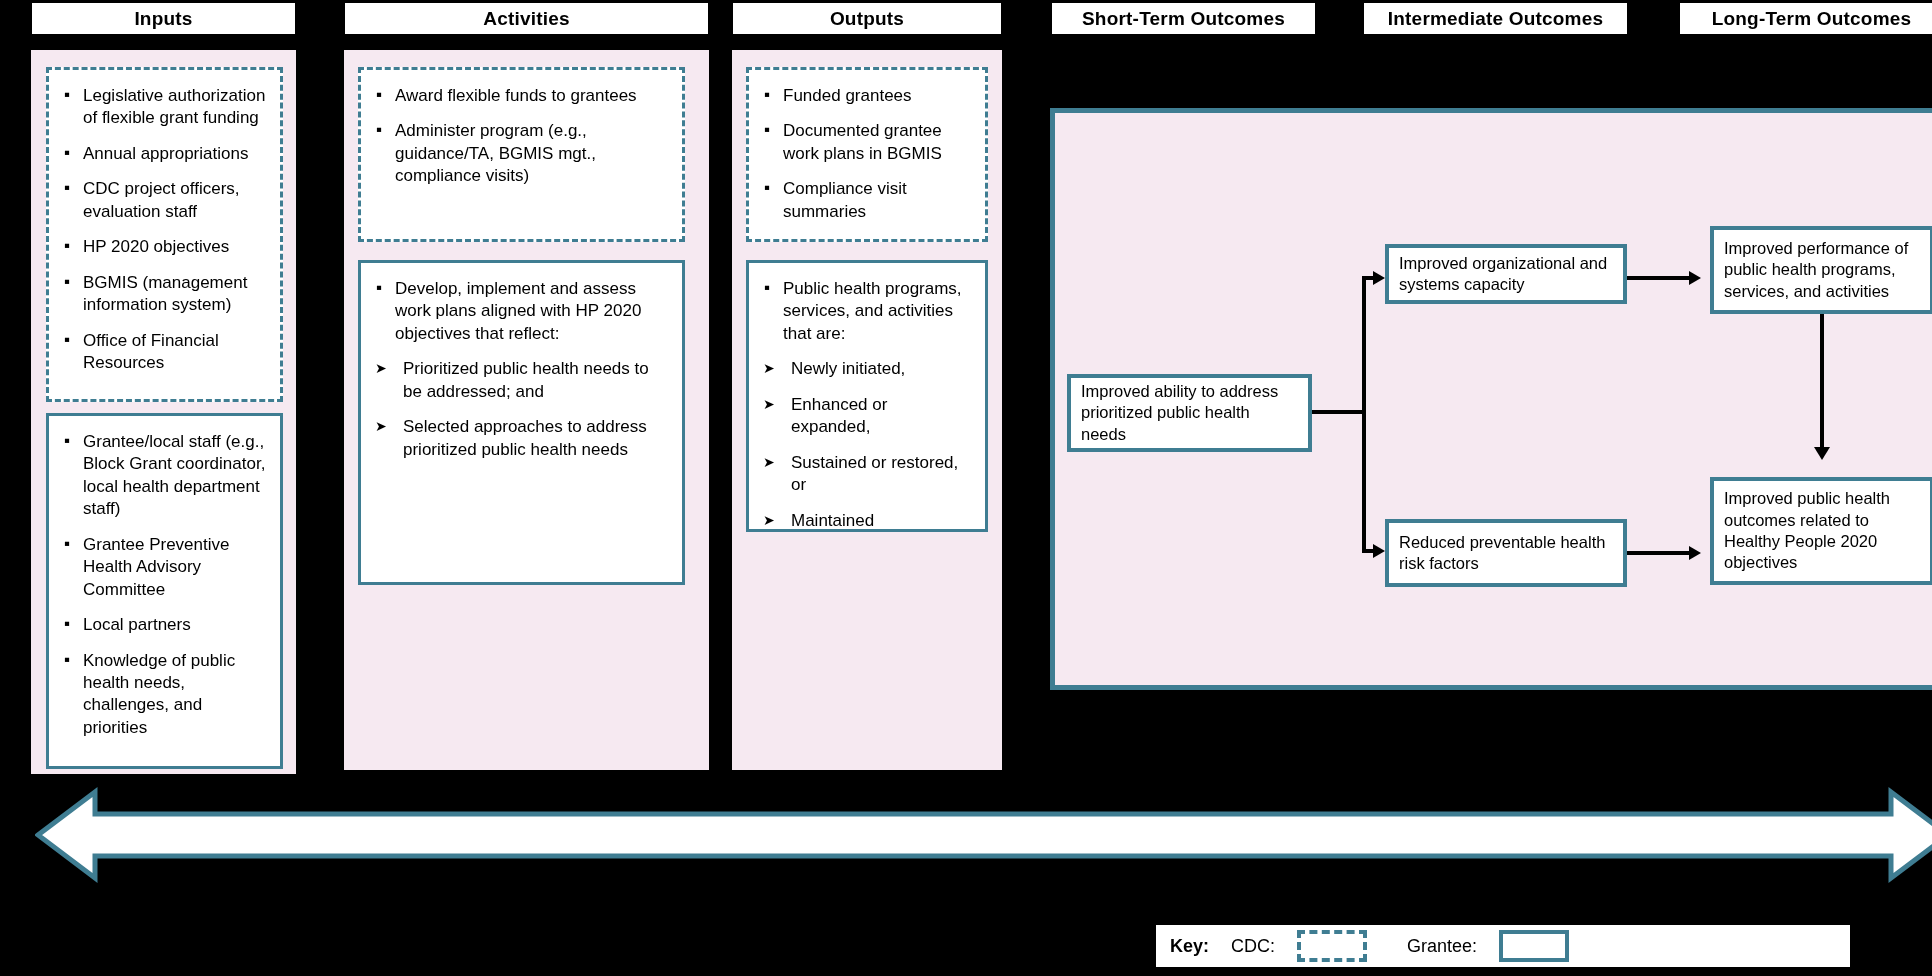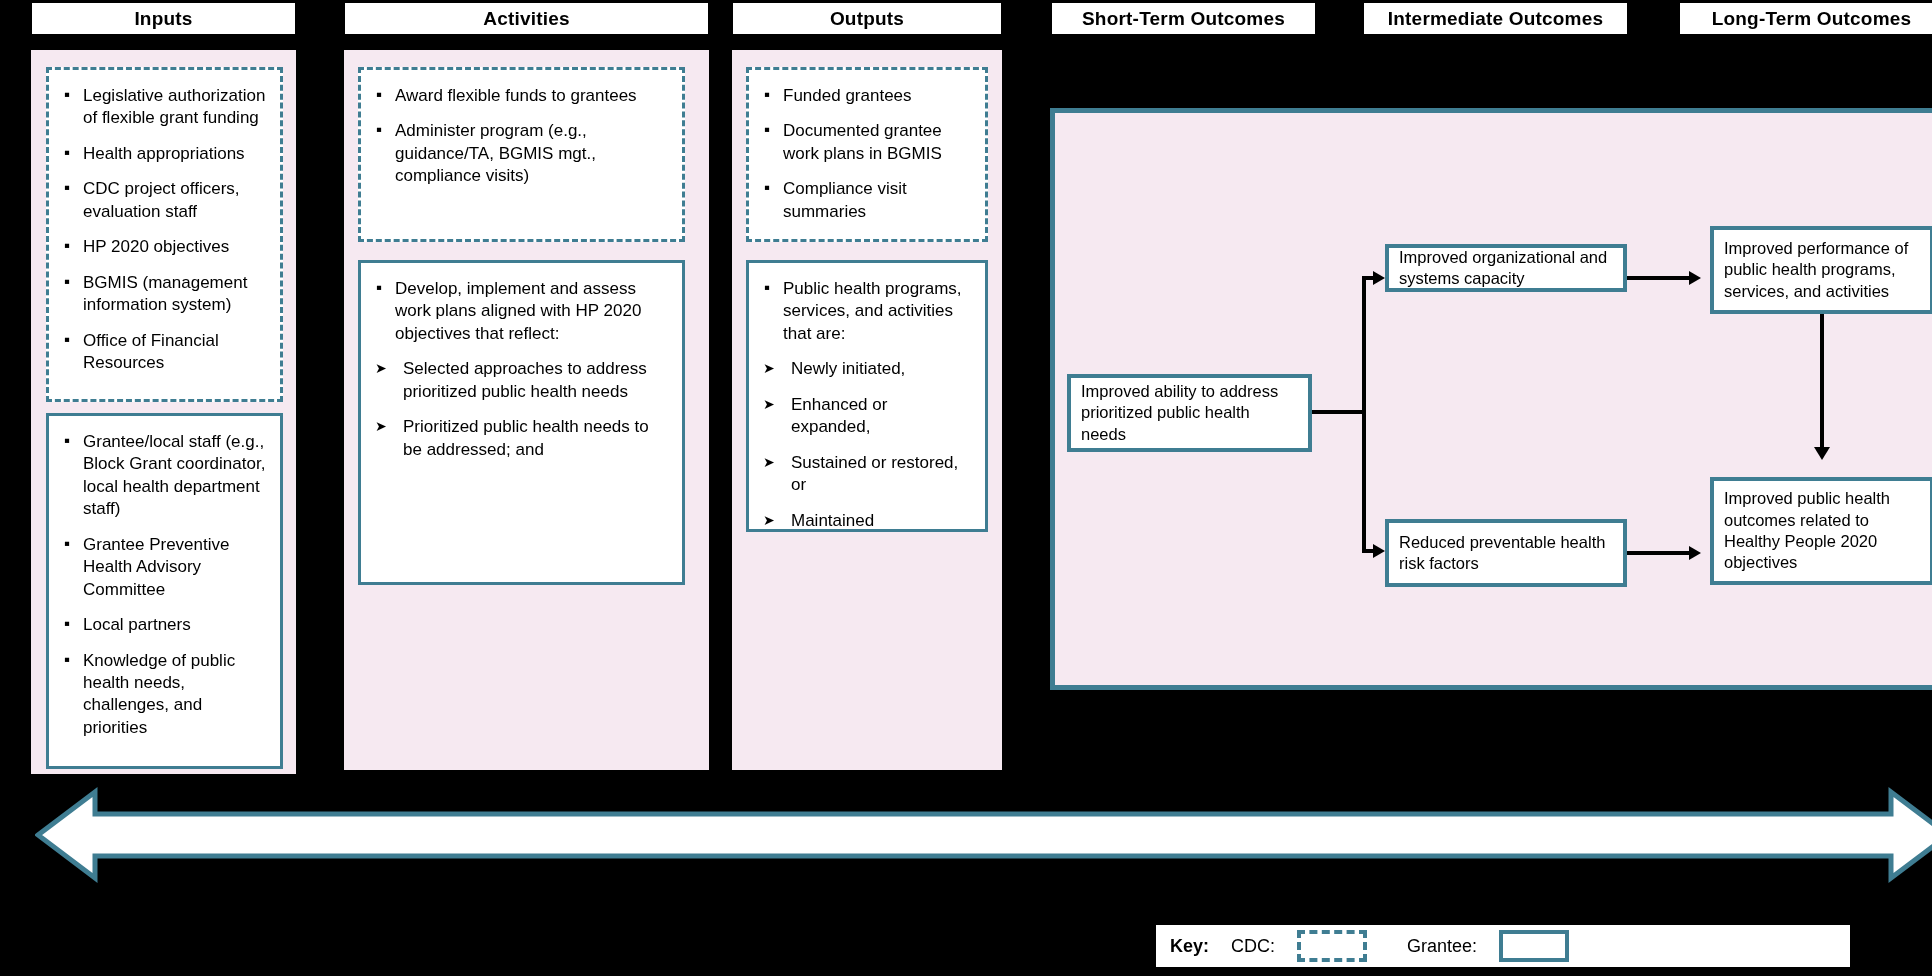--- a/index.html
+++ b/index.html
@@ -92,21 +92,21 @@
   <div class="col-header" style="left:317px;top:2px;width:365px;height:33px;">Activities</div>
   <div class="col-header" style="left:1024px;top:2px;width:265px;height:33px;">Short-Term Outcomes</div>
   <div class="col-header" style="left:1336px;top:2px;width:265px;height:33px;">Intermediate Outcomes</div>
   <div class="col-header" style="left:1652px;top:2px;width:265px;height:33px;">Long-Term Outcomes</div>
 
   <div class="col-body" style="left:4px;top:50px;width:265px;height:724px;"></div>
 
   <div class="box cdc pad" style="left:19px;top:67px;width:237px;height:335px;">
     <ul class="blist">
       <li class="sq">Legislative authorization of flexible grant funding</li>
-      <li class="sq">Health appropriations</li>
+      <li class="sq">Annual appropriations</li>
       <li class="sq">CDC project officers, evaluation staff</li>
       <li class="sq">HP 2020 objectives</li>
       <li class="sq">BGMIS (management information system)</li>
       <li class="sq">Office of Financial Resources</li>
     </ul>
   </div>
 
   <div class="box grantee pad" style="left:19px;top:413px;width:237px;height:356px;">
     <ul class="blist">
       <li class="sq">Grantee/local staff (e.g., Block Grant coordinator, local health department staff)</li>
@@ -121,22 +121,22 @@
   <div class="box cdc pad" style="left:331px;top:67px;width:327px;height:175px;">
     <ul class="blist">
       <li class="sq">Award flexible funds to grantees</li>
       <li class="sq">Administer program (e.g., guidance/TA, BGMIS mgt., compliance visits)</li>
     </ul>
   </div>
 
   <div class="box grantee pad" style="left:331px;top:260px;width:327px;height:325px;">
     <ul class="blist">
       <li class="sq">Develop, implement and assess work plans aligned with HP 2020 objectives that reflect:</li>
+      <li class="arw">Prioritized public health needs to be addressed; and</li>
       <li class="arw">Selected approaches to address prioritized public health needs</li>
-      <li class="arw">Prioritized public health needs to be addressed; and</li>
     </ul>
   </div>
 
   <div class="col-body" style="left:705px;top:50px;width:270px;height:720px;"></div>
 
   <div class="box cdc pad" style="left:719px;top:67px;width:242px;height:175px;">
     <ul class="blist">
       <li class="sq">Funded grantees</li>
       <li class="sq">Documented grantee work plans in BGMIS</li>
       <li class="sq">Compliance visit summaries</li>
@@ -150,21 +150,21 @@
       <li class="arw">Enhanced or expanded,</li>
       <li class="arw">Sustained or restored, or</li>
       <li class="arw">Maintained</li>
     </ul>
   </div>
 
   <div id="outcomes-panel">
 
     <div class="onode" style="left:12px;top:261px;width:245px;height:78px;">Improved ability to address prioritized public health needs</div>
 
-    <div class="onode" style="left:330px;top:131px;width:242px;height:48px;">Improved organizational and systems capacity</div>
+    <div class="onode" style="left:330px;top:131px;width:242px;height:60px;">Improved organizational and systems capacity</div>
 
     <div class="onode" style="left:330px;top:406px;width:242px;height:68px;">Reduced preventable health risk factors</div>
 
     <div class="onode" style="left:655px;top:113px;width:224px;height:88px;">Improved performance of public health programs, services, and activities</div>
 
     <div class="onode" style="left:655px;top:364px;width:224px;height:108px;">Improved public health outcomes related to Healthy People 2020 objectives</div>
 
     <div class="ln" style="left:257px;top:297px;width:54px;height:4px;"></div>
     <div class="ln" style="left:307px;top:165px;width:4px;height:275px;"></div>
 

